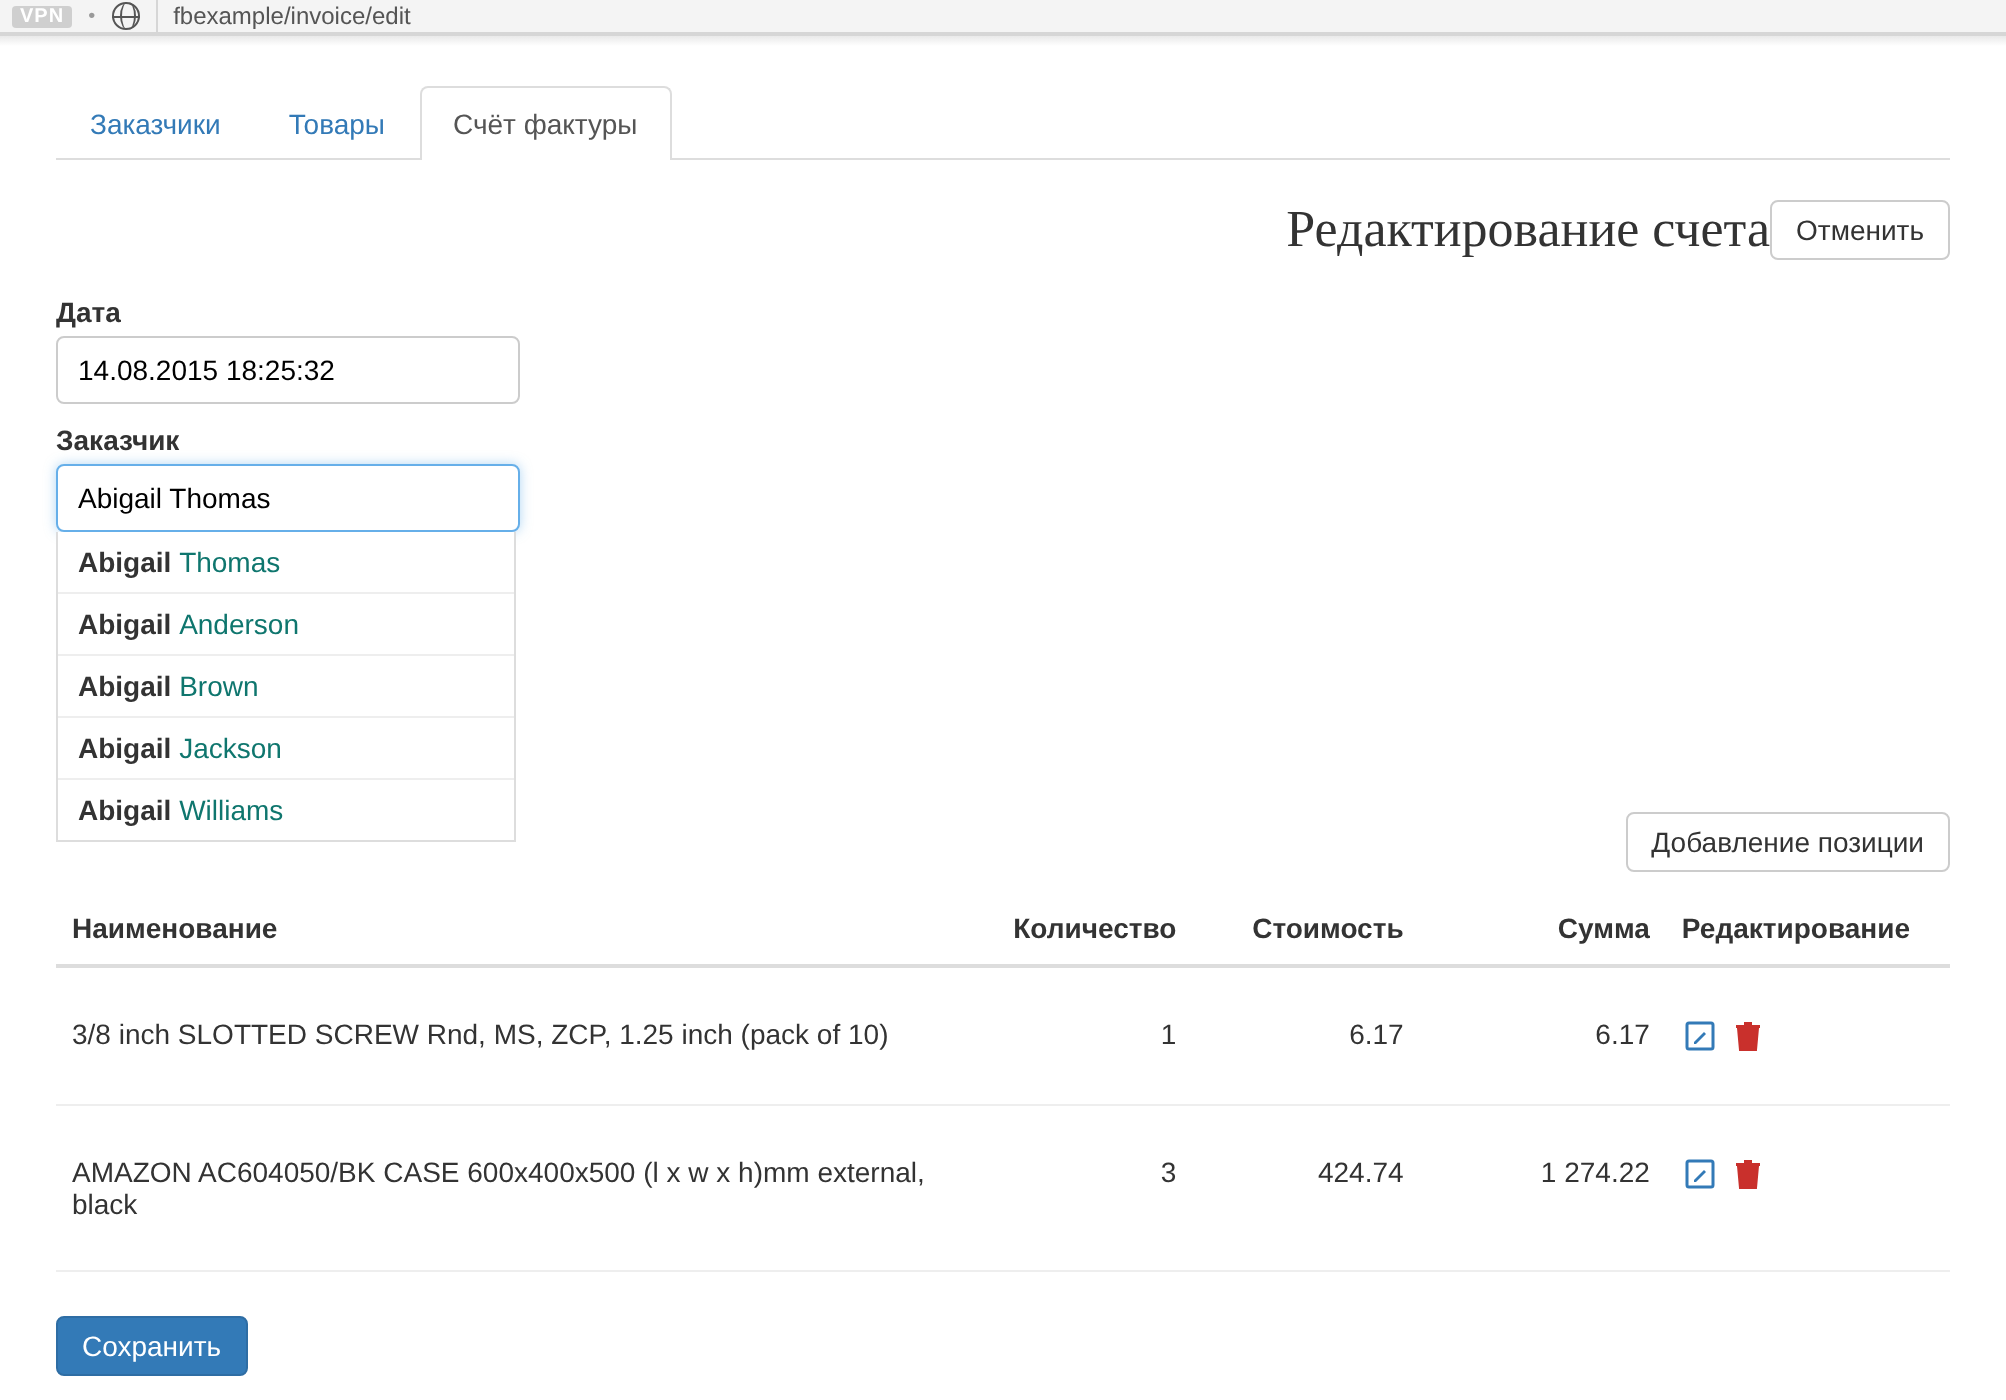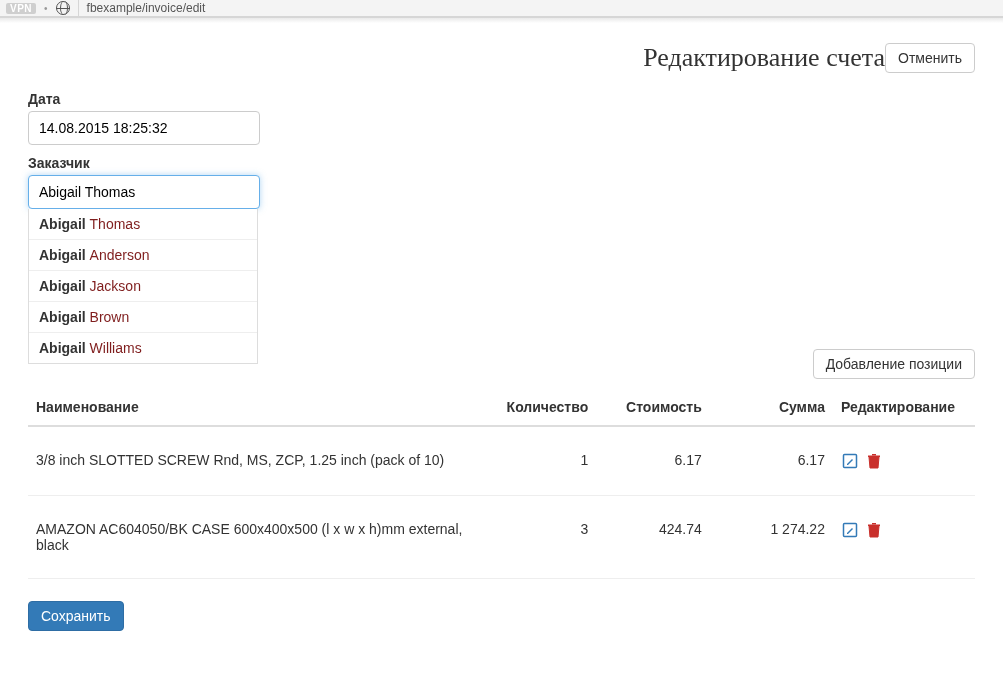--- a/index.html
+++ b/index.html
@@ -36,21 +36,21 @@
     .form-group { margin-bottom: 10px; }
     label { font-weight: 700; display: block; margin-bottom: 4px; }
     .form-control { width: 232px; height: 34px; padding: 6px 10px; border: 1px solid #ccc; border-radius: 4px; font-size: 14px; font-family: inherit; }
     .typeahead-wrap { position: relative; width: 232px; }
     .typeahead-input { border: 1px solid #66afe9; box-shadow: 0 0 6px rgba(102,175,233,.5); outline: none; }
     .typeahead-input { width: 100%; }
     .dropdown { position: absolute; top: 34px; left: 0; width: 230px; border: 1px solid #ddd; background: #fff; border-top: none; }
     .dropdown-item { padding: 7px 10px; cursor: pointer; border-top: 1px solid #eee; font-size: 14px; }
     .dropdown-item:first-child { border-top: none; }
     .match-strong { font-weight: 700; color: #333; }
-    .match-rest { color: #7f1d1d; }
+    .match-rest { color: #0f766e; }
 
     
     .add-pos-row { display: flex; justify-content: flex-end; margin-top: 140px; margin-bottom: 10px; }
 
     
     table { width: 100%; border-collapse: collapse; margin-bottom: 22px; }
     th { text-align: left; font-weight: 700; padding: 10px 8px; border-bottom: 2px solid #ddd; }
     th.num { text-align: right; }
     td { padding: 25px 8px; border-bottom: 1px solid #eee; vertical-align: top; }
     td.num { text-align: right; font-variant-numeric: tabular-nums; }
@@ -72,40 +72,45 @@
   <span class="vpn-badge">VPN</span>
   <span class="dot">•</span>
   <span class="globe"></span>
   <span class="divider"></span>
   <span class="url">fbexample/invoice/edit</span>
 </div>
 <div class="chrome-shadow"></div>
 
 <div class="container">
 
+  <div class="tabs">
+    <div class="tab">Заказчики</div>
+    <div class="tab">Товары</div>
+    <div class="tab active">Счёт фактуры</div>
+  </div>
 
   <div class="page-header-row">
     <h1>Редактирование счета</h1>
     <button class="btn">Отменить</button>
   </div>
 
   <div class="form-group">
     <label>Дата</label>
     <input class="form-control" type="text" value="14.08.2015 18:25:32" style="">
   </div>
 
   <div class="form-group">
     <label>Заказчик</label>
     <div class="typeahead-wrap">
       <input class="form-control typeahead-input" type="text" value="Abigail Thomas" style="">
       <div class="dropdown">
         <div class="dropdown-item"><span class="match-strong">Abigail </span><span class="match-rest">Thomas</span></div>
         <div class="dropdown-item"><span class="match-strong">Abigail </span><span class="match-rest">Anderson</span></div>
+        <div class="dropdown-item"><span class="match-strong">Abigail </span><span class="match-rest">Brown</span></div>
         <div class="dropdown-item"><span class="match-strong">Abigail </span><span class="match-rest">Jackson</span></div>
-        <div class="dropdown-item"><span class="match-strong">Abigail </span><span class="match-rest">Brown</span></div>
         <div class="dropdown-item"><span class="match-strong">Abigail </span><span class="match-rest">Williams</span></div>
       </div>
     </div>
   </div>
 
   <div class="add-pos-row">
     <button class="btn">Добавление позиции</button>
   </div>
 
   <table>

